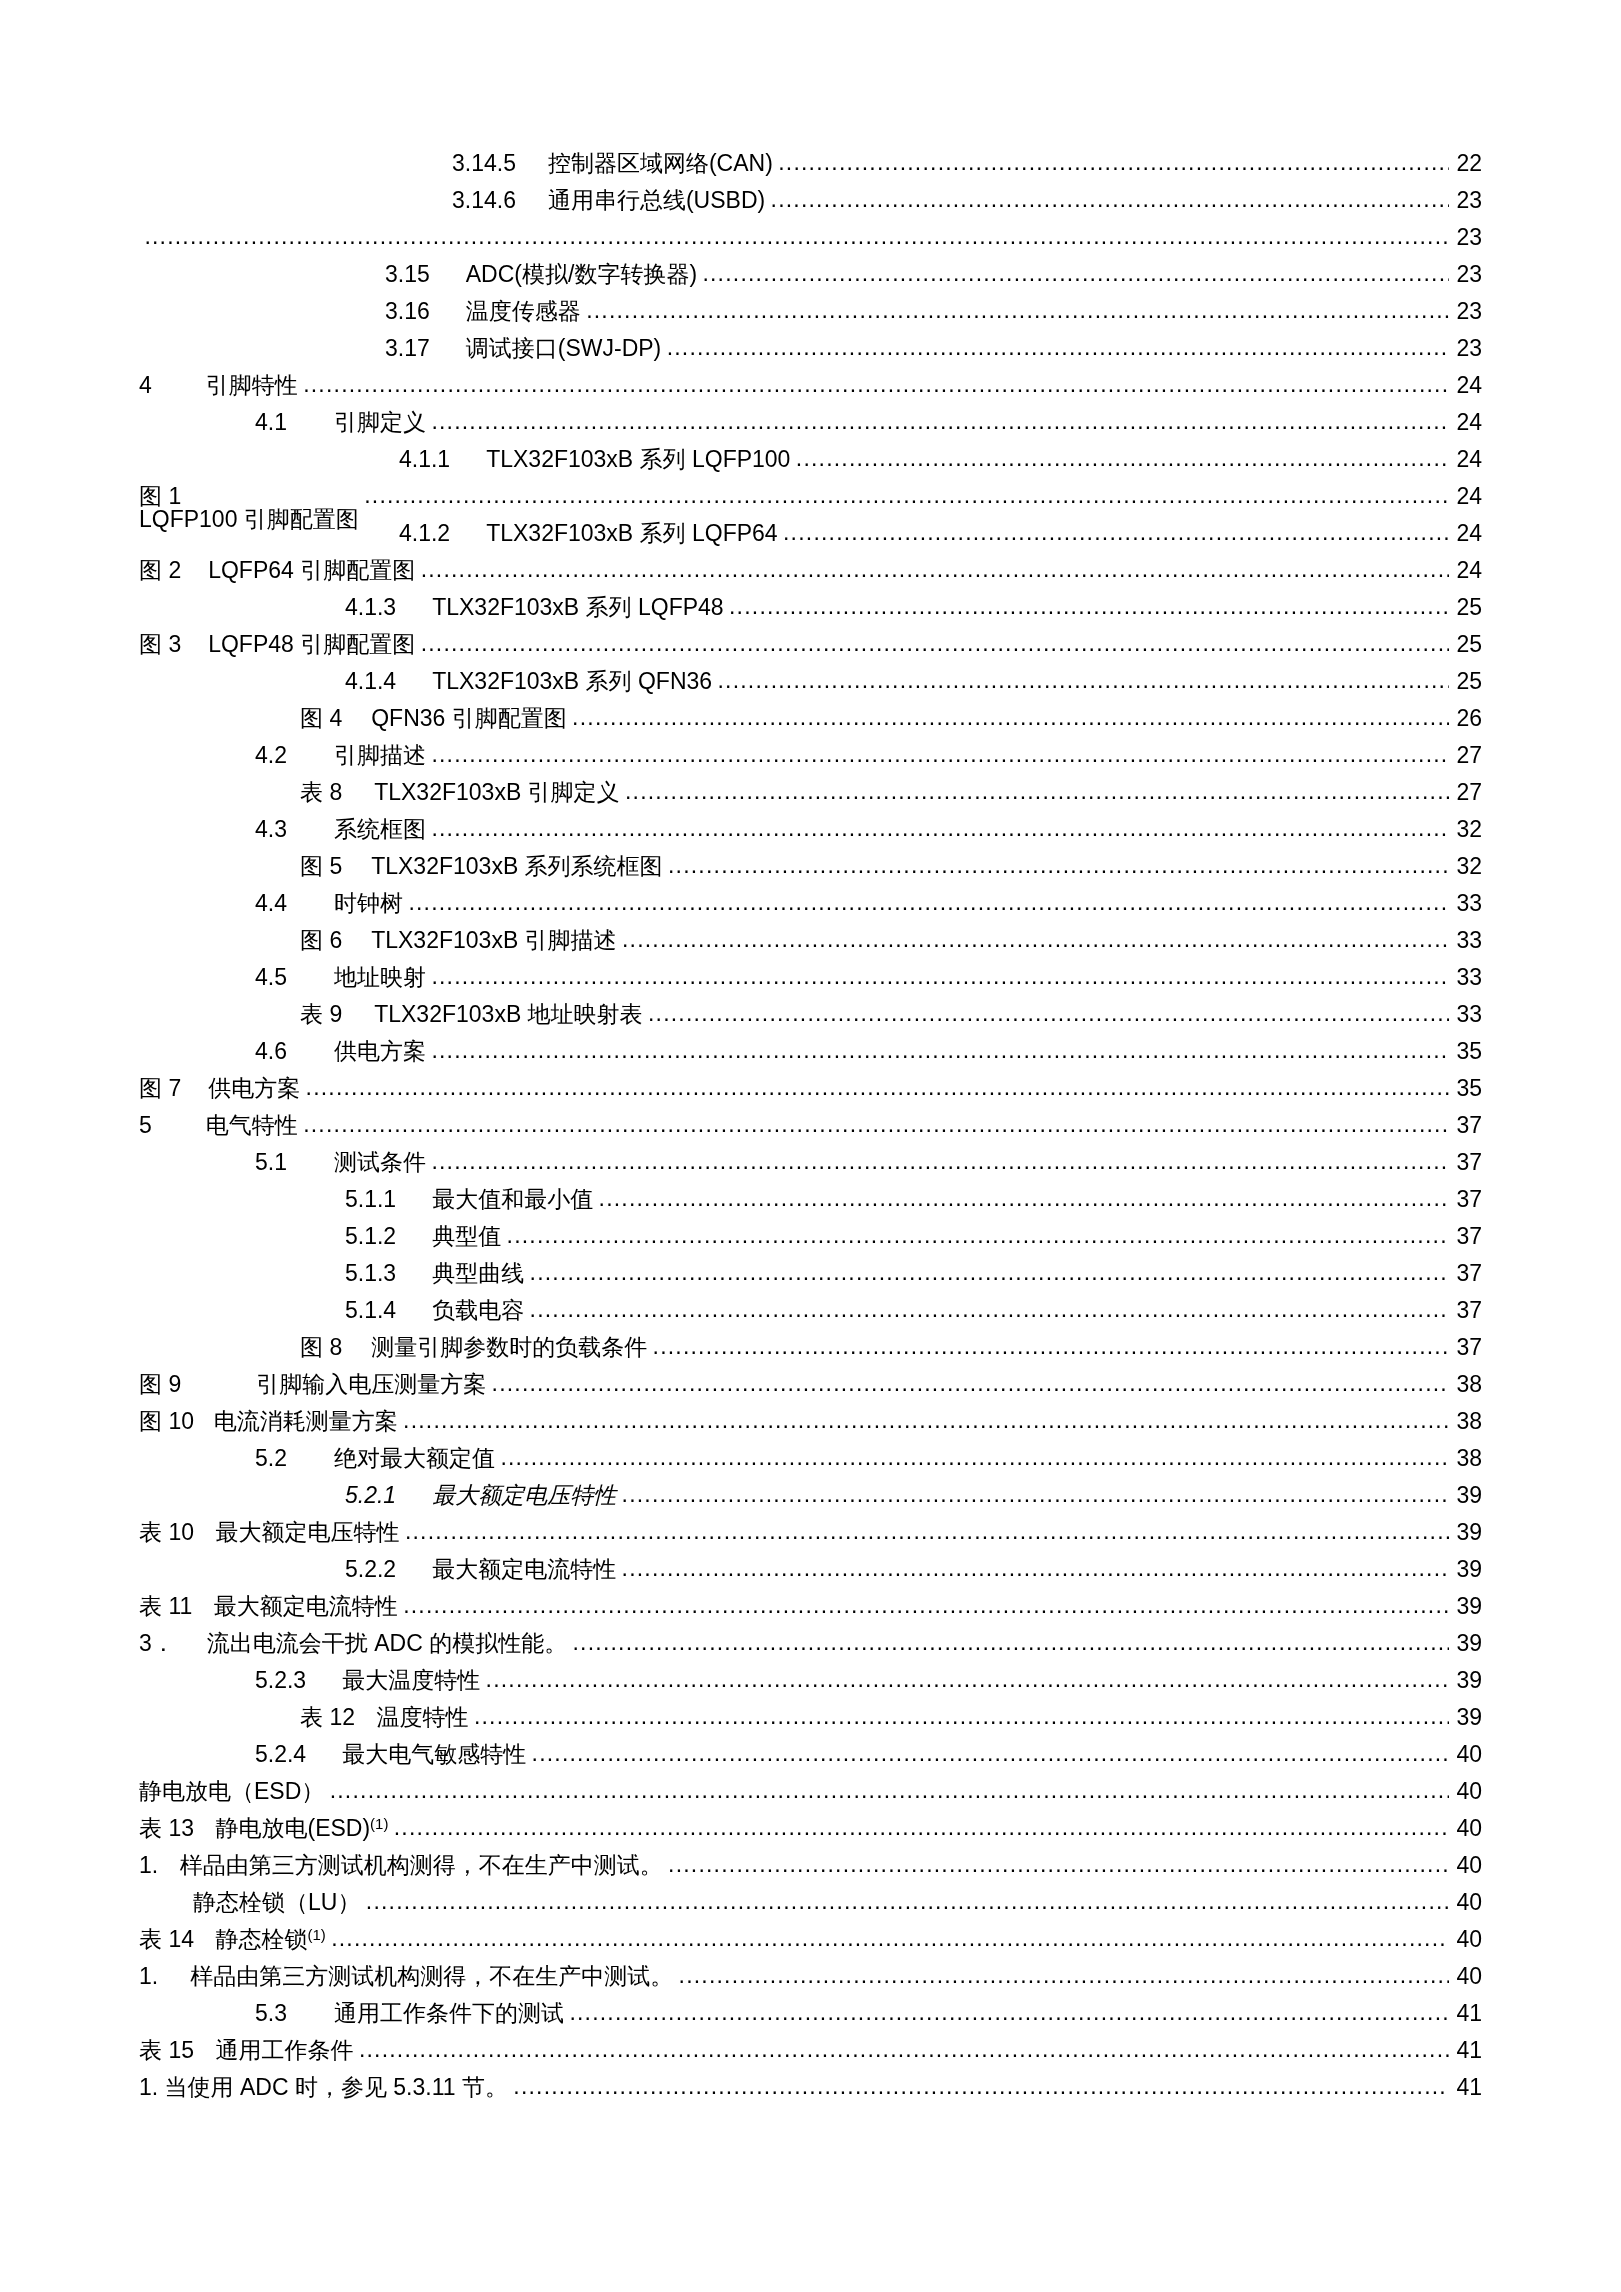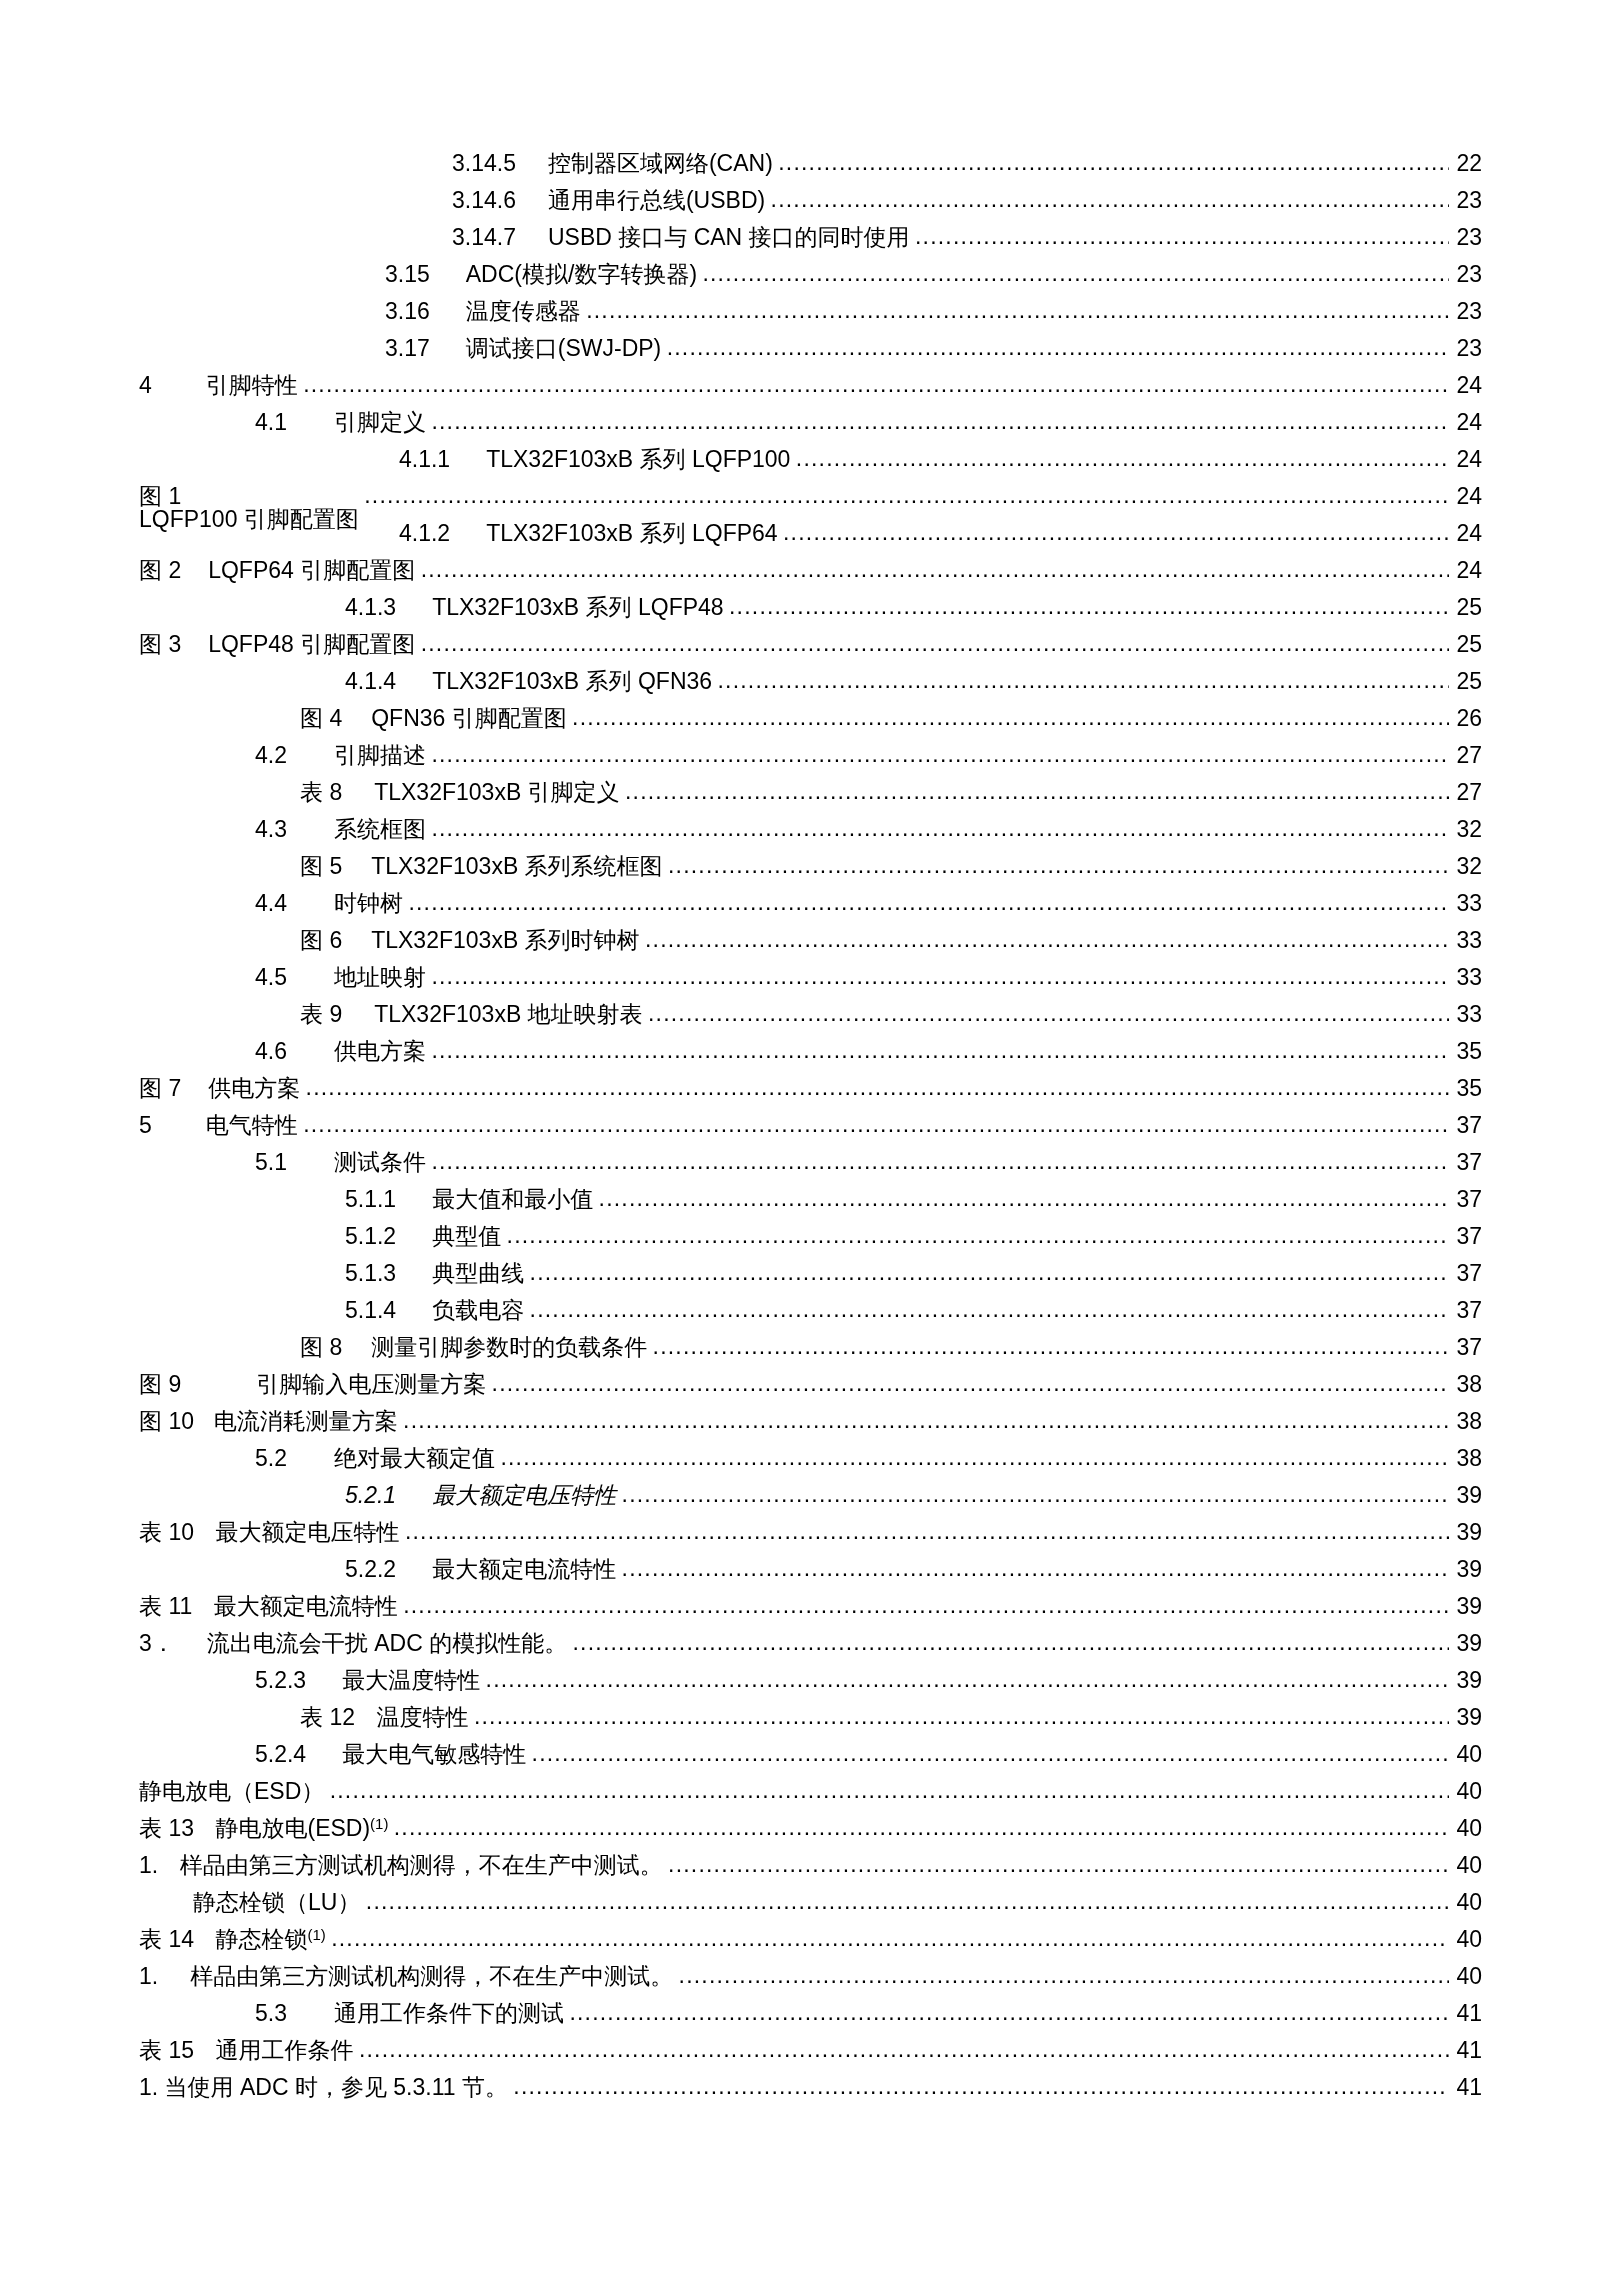--- a/index.html
+++ b/index.html
@@ -77,25 +77,20 @@
       <div class="toc-entry">
         <span class="toc-label" style="padding-left: 313px;">
           <span class="num">3.14.6</span>
           <span style="display: inline-block; width: 32px;"></span>
           <span class="txt">通用串行总线(USBD)</span>
         </span>
         <span class="dots">........................................................................................................................................................................................................................................</span>
         <span class="page-no">23</span>
       </div>
       <div class="toc-entry">
-        <span class="toc-label" style="padding-left: 313px;">
-          <span class="num">3.14.7</span>
-          <span style="display: inline-block; width: 32px;"></span>
-          <span class="txt">USBD 接口与 CAN 接口的同时使用</span>
-        </span>
         <span class="dots">........................................................................................................................................................................................................................................</span>
         <span class="page-no">23</span>
       </div>
       <div class="toc-entry">
         <span class="toc-label" style="padding-left: 246px;">
           <span class="num">3.15</span>
           <span style="display: inline-block; width: 36px;"></span>
           <span class="txt">ADC(模拟/数字转换器)</span>
         </span>
         <span class="dots">........................................................................................................................................................................................................................................</span>
@@ -251,21 +246,21 @@
           <span style="display: inline-block; width: 47px;"></span>
           <span class="txt">时钟树</span>
         </span>
         <span class="dots">........................................................................................................................................................................................................................................</span>
         <span class="page-no">33</span>
       </div>
       <div class="toc-entry">
         <span class="toc-label" style="padding-left: 161px;">
           <span class="num">图 6</span>
           <span style="display: inline-block; width: 29px;"></span>
-          <span class="txt">TLX32F103xB 系列时钟树</span>
+          <span class="txt">TLX32F103xB 引脚描述</span>
         </span>
         <span class="dots">........................................................................................................................................................................................................................................</span>
         <span class="page-no">33</span>
       </div>
       <div class="toc-entry">
         <span class="toc-label" style="padding-left: 116px;">
           <span class="num">4.5</span>
           <span style="display: inline-block; width: 47px;"></span>
           <span class="txt">地址映射</span>
         </span>

